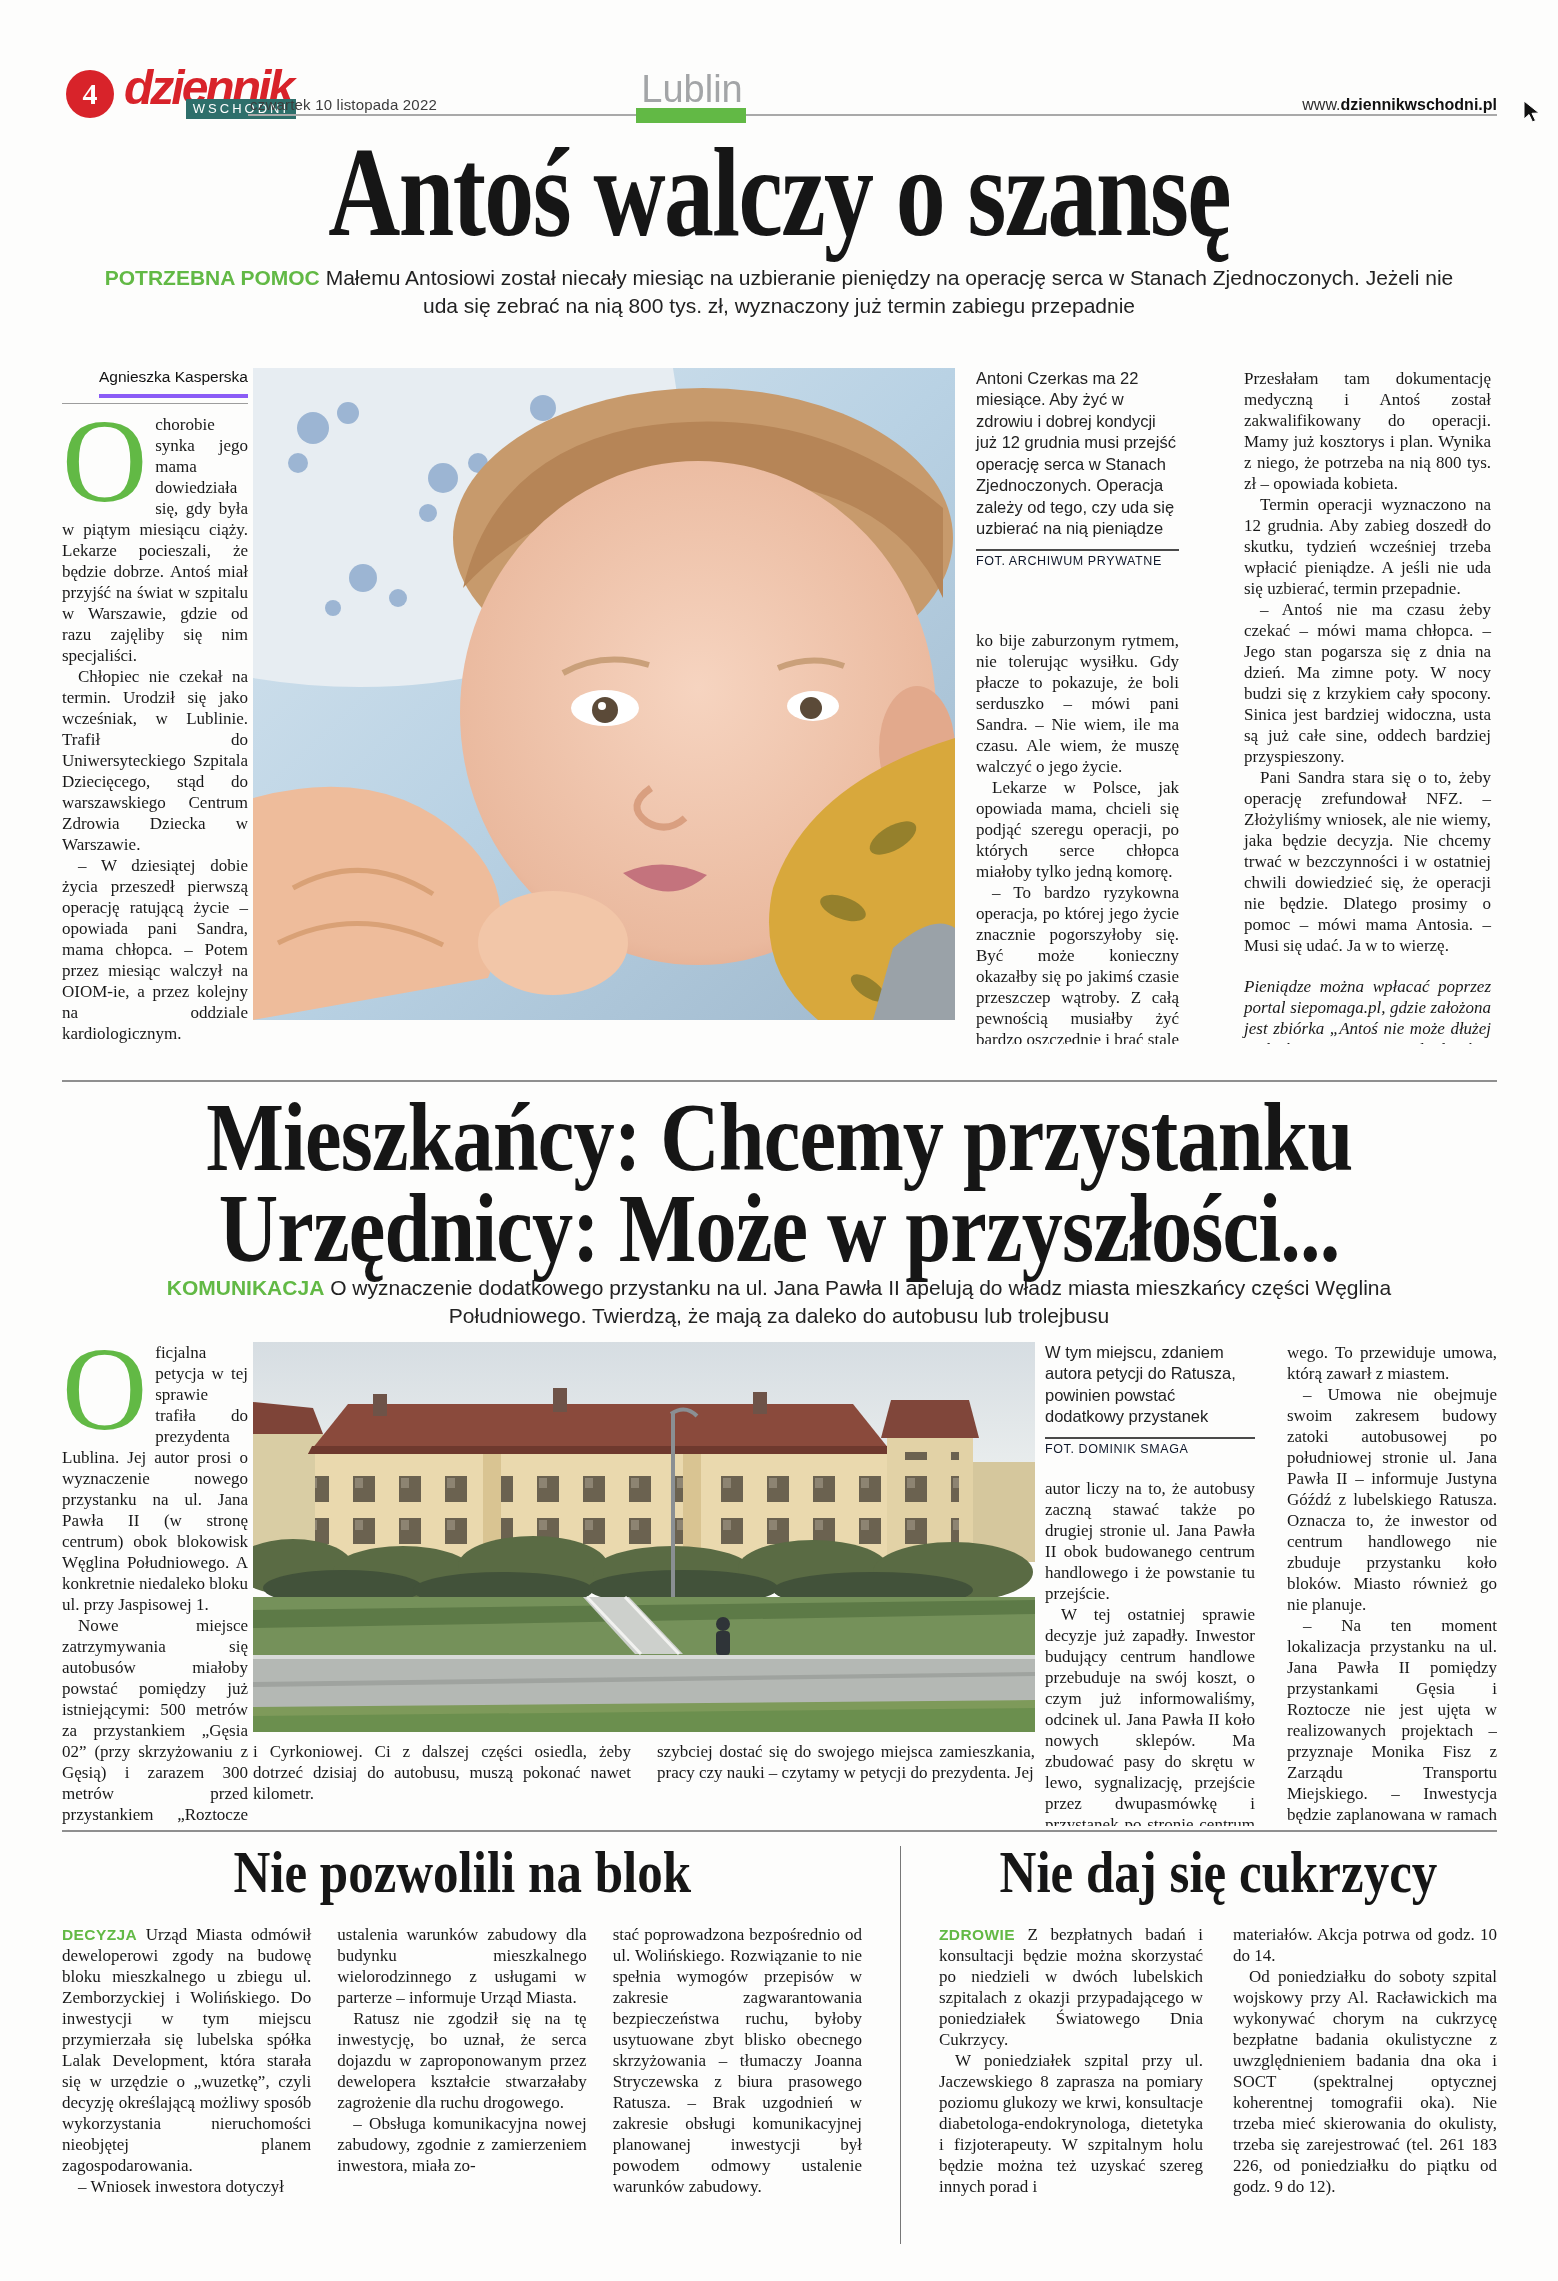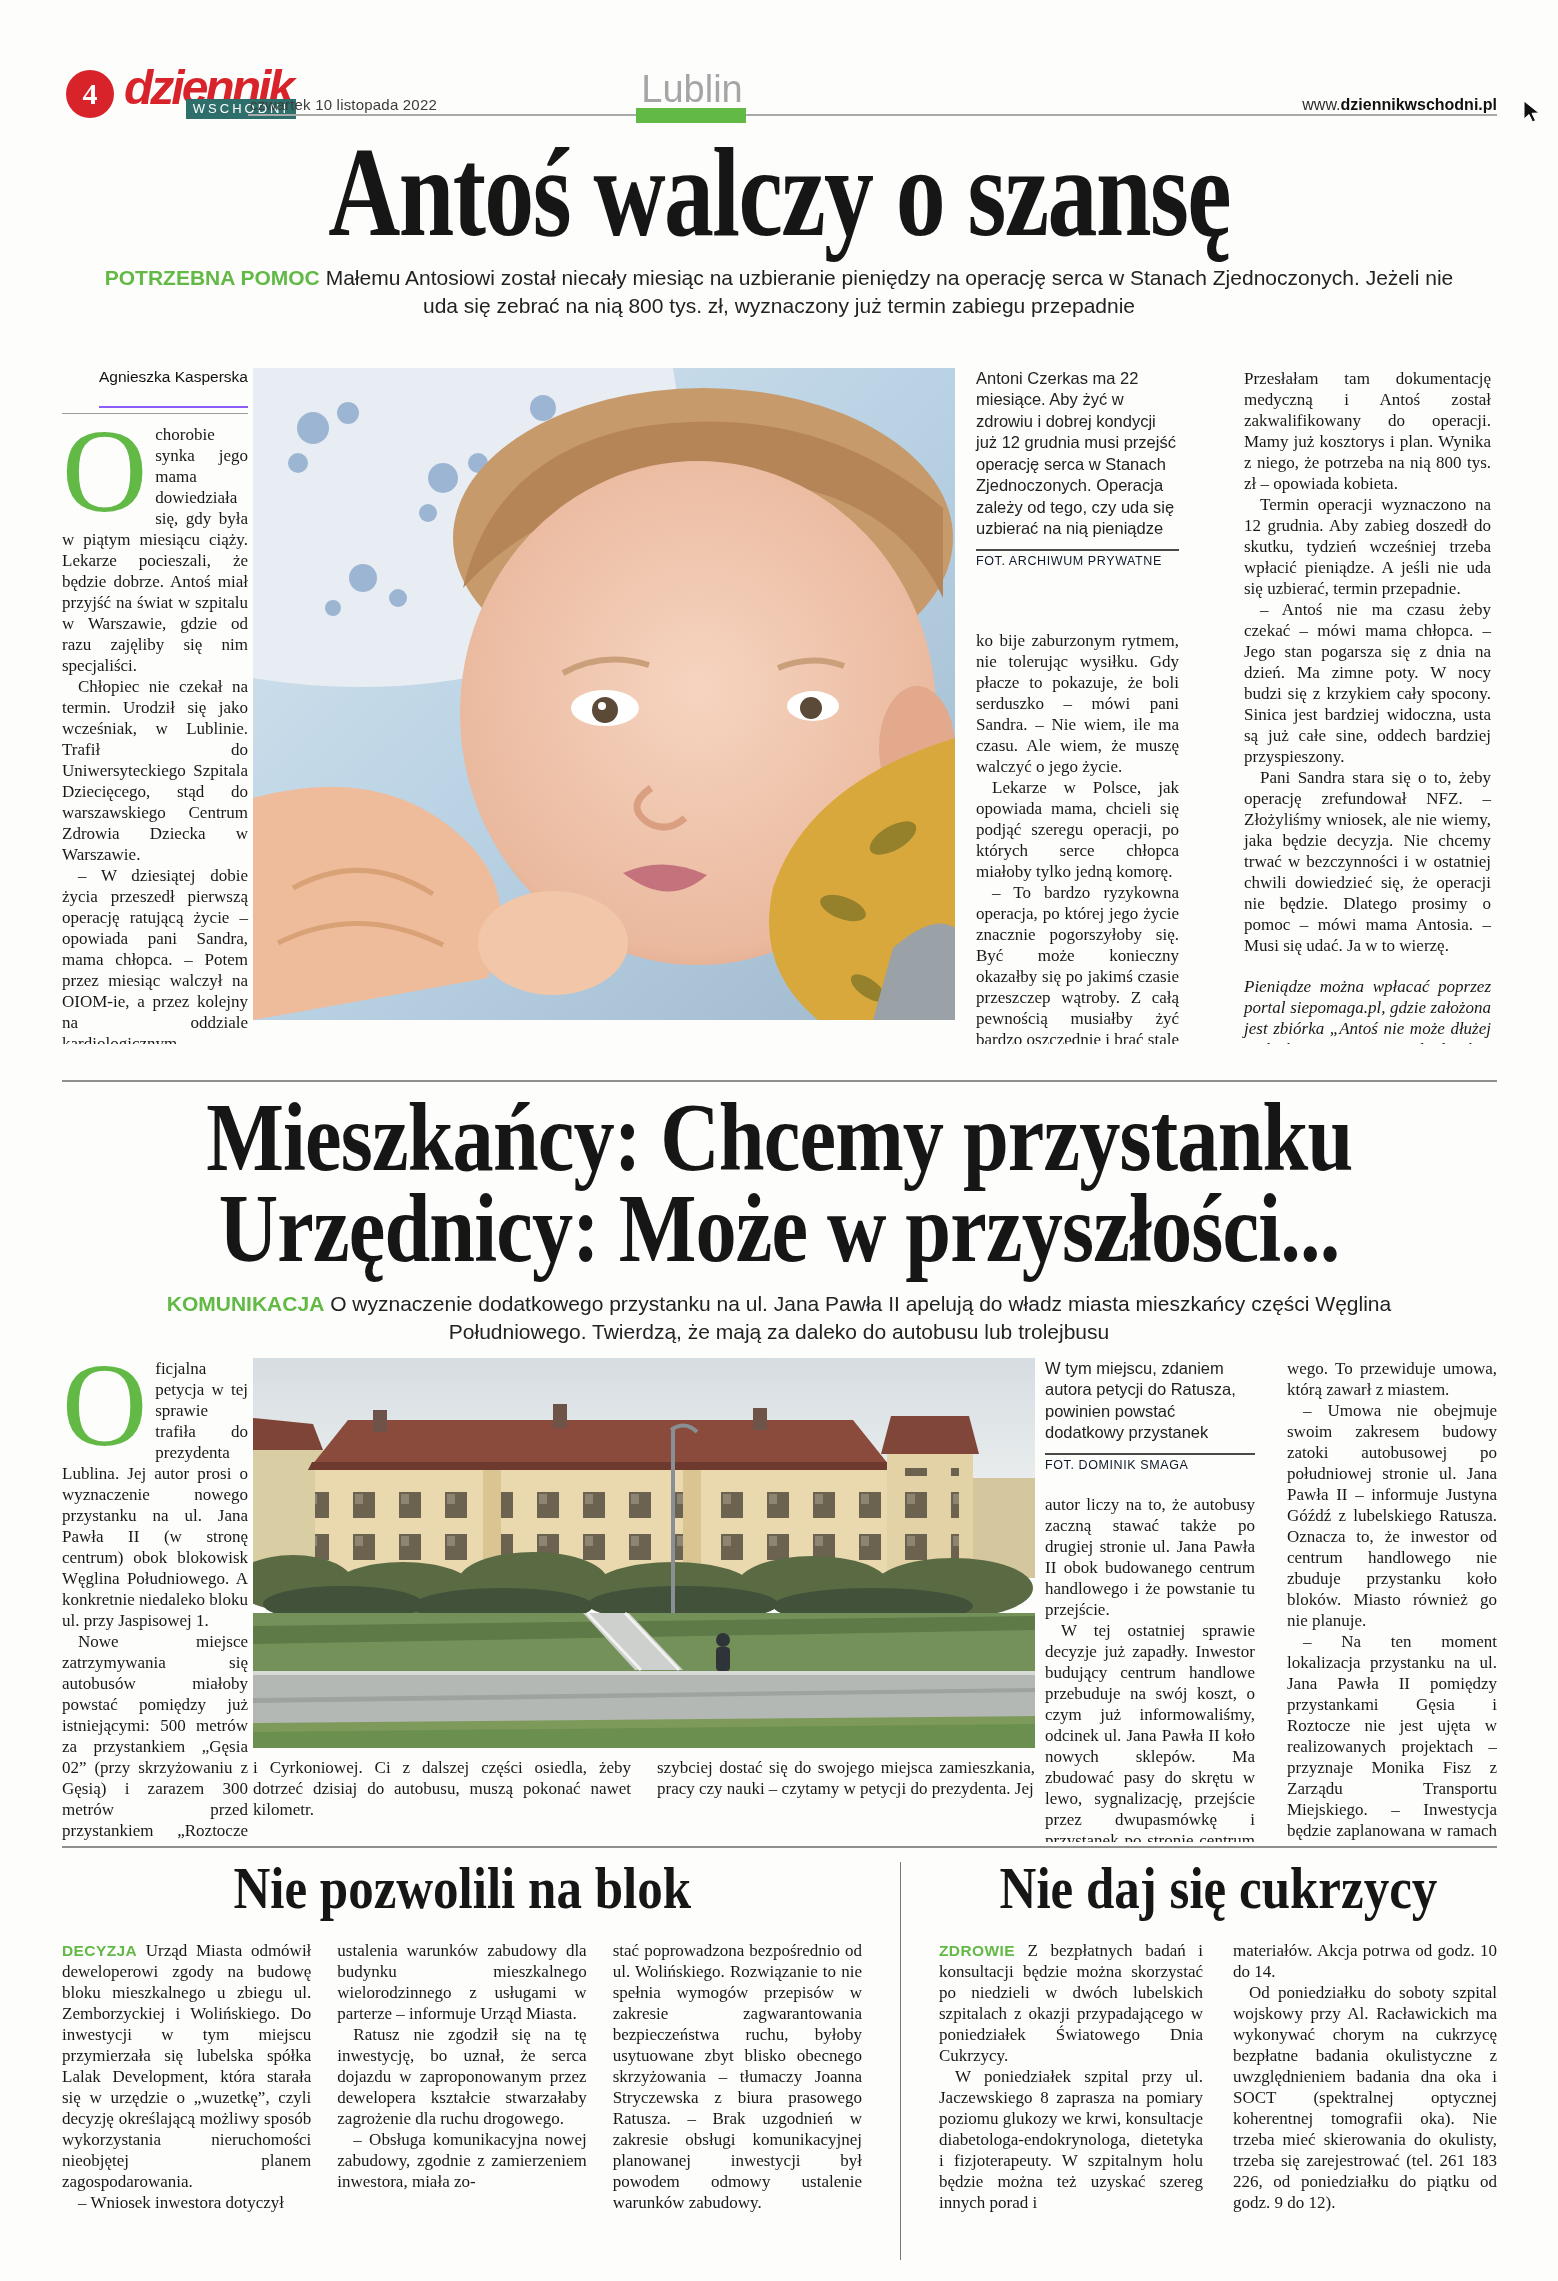--- a/index.html
+++ b/index.html
@@ -49,21 +49,21 @@
   
   .textcol p{font-size:17px;line-height:21px;text-align:justify;color:#181818;}
   .textcol p + p{text-indent:16px;}
   .plist p + p{text-indent:16px;}
   .plist p:first-child{text-indent:0;}
   .dropcap{float:left;font-size:118px;line-height:84px;padding-top:6px;margin-right:8px;
     color:var(--accent-green);font-weight:400;}
   .byline{position:relative;text-align:right;font-family:"Liberation Sans",sans-serif;
     font-size:15.5px;color:#111;padding-bottom:8px;margin-bottom:10px;}
   .byline::after{content:"";position:absolute;left:0;right:0;bottom:0;height:1px;background:#9d9d9d;}
-  .byline .name{display:inline-block;border-bottom:2px solid #8b5cf6;padding-bottom:20px;margin-bottom:-2px;}
+  .byline .name{display:inline-block;border-bottom:4px solid #8b5cf6;padding-bottom:8px;margin-bottom:-2px;}
   .caption{font-family:"Liberation Sans","DejaVu Sans",sans-serif;font-size:16.5px;line-height:21.5px;color:#222;}
   .credit{font-family:"Liberation Sans",sans-serif;font-size:12.5px;letter-spacing:0.6px;color:#0f172a;
     border-top:2px solid #4a4a4a;padding-top:3px;margin-top:9px;}
   .fund{font-style:italic;margin-top:20px;}
   
   .art1{margin:48px 61px 0 62px;display:flex;height:676px;overflow:hidden;}
   .a1c1{width:186px;flex:none;}
   .a1photo{width:702px;flex:none;margin-left:5px;}
   .a1photo svg{display:block;width:702px;height:652px;}
   .a1c4{width:203px;flex:none;margin-left:21px;}
@@ -221,21 +221,21 @@
     </div>
   </div>
 
   <div class="rule"></div>
 
   <div class="h2-wrap">
     <div><span class="condense">Mieszkańcy: Chcemy przystanku</span></div>
     <div><span class="condense">Urzędnicy: Może w przyszłości...</span></div>
   </div>
 
-  <div class="deck" style="width:1340px;margin-top:16px;">
+  <div class="deck" style="width:1340px;margin-top:0;">
     <span class="klabel-big">KOMUNIKACJA</span>
     <span>O wyznaczenie dodatkowego przystanku na ul. Jana Pawła II apelują do władz miasta mieszkańcy części Węglina Południowego. Twierdzą, że mają za daleko do autobusu lub trolejbusu</span>
   </div>
 
   <div class="art2">
     <div class="a2c1 textcol plist">
       <p class="lead"><span class="dropcap">O</span><span>ficjalna petycja w tej sprawie trafiła do prezydenta Lublina. Jej autor prosi o wyznaczenie nowego przystanku na ul. Jana Pawła II (w stronę centrum) obok blokowisk Węglina Południowego. A konkretnie niedaleko bloku ul. przy Jaspisowej 1.</span></p>
     <p>Nowe miejsce zatrzymywania się autobusów miałoby powstać pomiędzy już istniejącymi: 500 metrów za przystankiem „Gęsia 02” (przy skrzyżowaniu z Gęsią) i zarazem 300 metrów przed przystankiem „Roztocze 02” (za skrzyżowaniem z ul. Jantarową).</p>
       </div>
 

